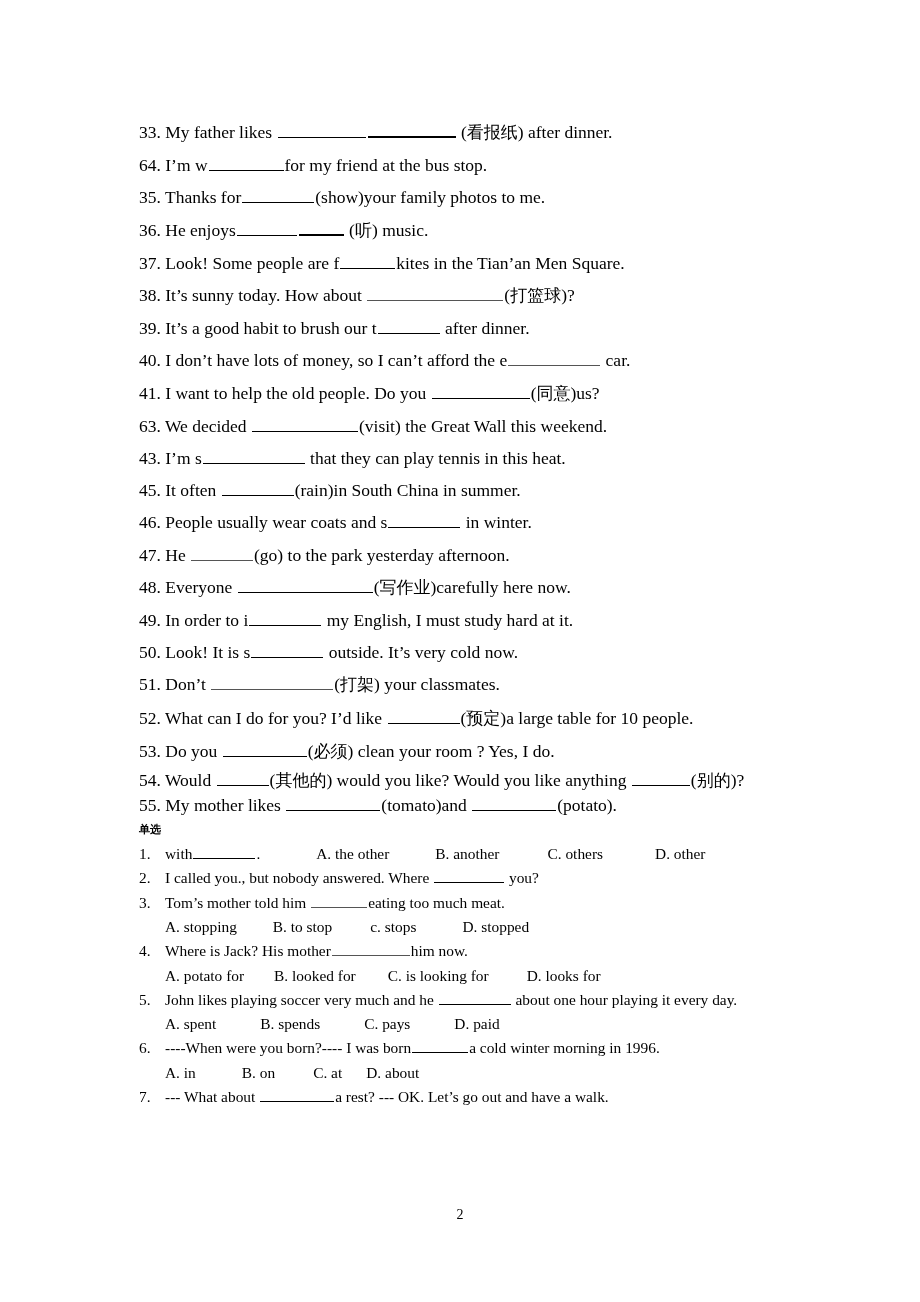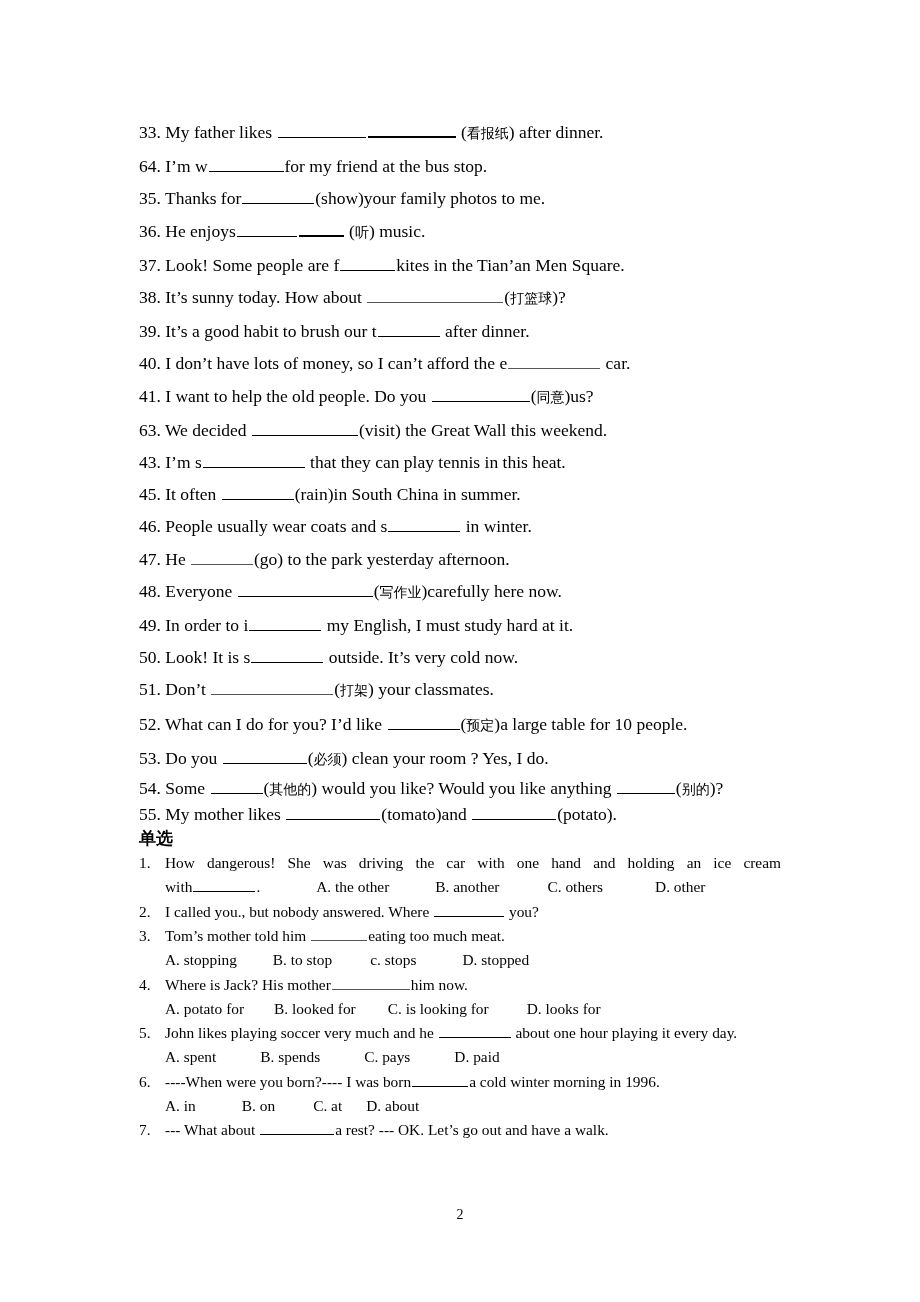--- a/index.html
+++ b/index.html
@@ -54,27 +54,27 @@
   }
   .blank.b-dim {
     border-bottom-color: #555;
   }
   .blank.b-thick {
     border-bottom-width: 2px;
   }
 
   .cn {
     font-family: Liberation Serif, serif;
-    font-size: 14px;
+    font-size: 17px;
   }
 
   
   .section-heading {
     font-family: "DejaVu Sans", "Liberation Sans", sans-serif;
-    font-size: 17px;
+    font-size: 11px;
     font-weight: bold;
     line-height: 25px;
     margin: 0;
     padding: 0;
   }
 
   
   .mc-list {
     list-style: none;
     margin: 0;
@@ -137,30 +137,29 @@
         <li class="fill-item"><span class="num">43. </span><span>I’m s</span><span class="blank" style="width: 102px;"></span><span> that they can play tennis in this heat.</span></li>
         <li class="fill-item"><span class="num">45. </span><span>It often </span><span class="blank" style="width: 72px;"></span><span>(rain)in South China in summer.</span></li>
         <li class="fill-item"><span class="num">46. </span><span>People usually wear coats and s</span><span class="blank" style="width: 72px;"></span><span> in winter.</span></li>
         <li class="fill-item"><span class="num">47. </span><span>He </span><span class="blank b-dim" style="width: 62px;"></span><span>(go) to the park yesterday afternoon.</span></li>
         <li class="fill-item"><span class="num">48. </span><span>Everyone </span><span class="blank" style="width: 135px;"></span><span>(</span><span class="cn">写作业</span><span>)carefully here now.</span></li>
         <li class="fill-item"><span class="num">49. </span><span>In order to i</span><span class="blank" style="width: 72px;"></span><span> my English, I must study hard at it.</span></li>
         <li class="fill-item"><span class="num">50. </span><span>Look! It is s</span><span class="blank" style="width: 72px;"></span><span> outside. It’s very cold now.</span></li>
         <li class="fill-item"><span class="num">51. </span><span>Don’t </span><span class="blank b-dim" style="width: 122px;"></span><span>(</span><span class="cn">打架</span><span>) your classmates.</span></li>
         <li class="fill-item"><span class="num">52. </span><span>What can I do for you? I’d like </span><span class="blank" style="width: 72px;"></span><span>(</span><span class="cn">预定</span><span>)a large table for 10 people.</span></li>
         <li class="fill-item"><span class="num">53. </span><span>Do you </span><span class="blank" style="width: 84px;"></span><span>(</span><span class="cn">必须</span><span>) clean your room ? Yes, I do.</span></li>
-        <li class="fill-item tight"><span class="num">54. </span><span>Some </span><span class="blank" style="width: 52px;"></span><span>(</span><span class="cn">其他的</span><span>) would you like? Would you like anything </span><span class="blank" style="width: 58px;"></span><span>(</span><span class="cn">别的</span><span>)?</span></li>
+        <li class="fill-item tight"><span class="num">54. </span><span>Would </span><span class="blank" style="width: 52px;"></span><span>(</span><span class="cn">其他的</span><span>) would you like? Would you like anything </span><span class="blank" style="width: 58px;"></span><span>(</span><span class="cn">别的</span><span>)?</span></li>
         <li class="fill-item tight"><span class="num">55. </span><span>My mother likes </span><span class="blank" style="width: 94px;"></span><span>(tomato)and </span><span class="blank" style="width: 84px;"></span><span>(potato).</span></li>
       </ol>
 
     <div class="section-heading">单选</div>
 
     <ol class="mc-list" id="mc-list">
         <li class="mc-item">
           <span class="mc-num">1.</span>
-          <div class="mc-stem justify"><span>How dangerous! She was driving the car with one hand and holding an ice cream</span></div>
           <div class="mc-options"><span>with</span><span class="blank" style="width: 62px;"></span><span>.</span><span style="display: inline-block; width: 56px;"></span><span class="opt">A. the other</span><span style="display: inline-block; width: 46px;"></span><span class="opt">B. another</span><span style="display: inline-block; width: 48px;"></span><span class="opt">C. others</span><span style="display: inline-block; width: 52px;"></span><span class="opt">D. other</span></div>
         </li>
         <li class="mc-item">
           <span class="mc-num">2.</span>
           <div class="mc-stem"><span>I called you., but nobody answered. Where </span><span class="blank" style="width: 70px;"></span><span> you?</span></div>
         </li>
         <li class="mc-item">
           <span class="mc-num">3.</span>
           <div class="mc-stem"><span>Tom’s mother told him </span><span class="blank b-dim" style="width: 56px;"></span><span>eating too much meat.</span></div>
           <div class="mc-options"><span class="opt">A. stopping</span><span style="display: inline-block; width: 36px;"></span><span class="opt">B. to stop</span><span style="display: inline-block; width: 38px;"></span><span class="opt">c. stops</span><span style="display: inline-block; width: 46px;"></span><span class="opt">D. stopped</span></div>

